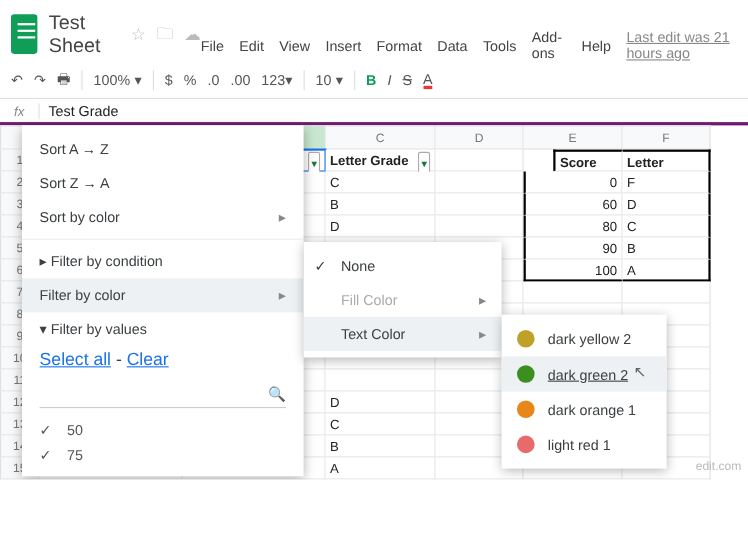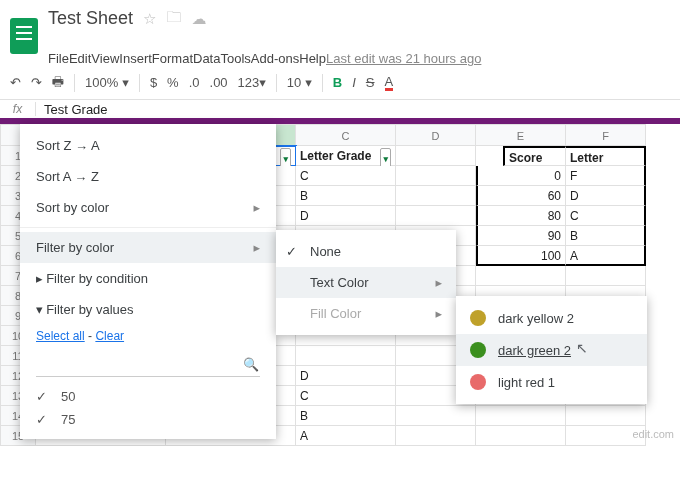--- a/index.html
+++ b/index.html
@@ -3,34 +3,34 @@
 <meta charset="utf-8">
 <style>
   * { box-sizing: border-box; font-family: Arial, sans-serif; }
   body { margin: 0; font-size: 13px; color: #5f6368; background: #fff; width: 680px; }
   .titlebar { display: flex; align-items: center; padding: 6px 10px 0 10px; gap: 10px; }
   .logo { width: 28px; height: 36px; background: #0f9d58; border-radius: 3px; position: relative; }
   .logo::after { content: ""; position: absolute; left: 6px; top: 8px; width: 16px; height: 16px; background:
     linear-gradient(#fff,#fff) 0 0/16px 2px no-repeat,
     linear-gradient(#fff,#fff) 0 6px/16px 2px no-repeat,
     linear-gradient(#fff,#fff) 0 12px/16px 2px no-repeat; }
-  .title-block { display: flex; flex-direction: column; }
+  .title-block { display: flex; flex-direction: row; }
   .title-row { display: flex; align-items: center; gap: 10px; color: #444; font-size: 18px; }
   .title-row .ticon { color: #bbb; font-size: 15px; cursor: pointer; }
-  .menubar { display: flex; gap: 0; font-size: 13px; color: #444; margin-top: 20px; align-items: center; }
+  .menubar { display: flex; gap: 14px; font-size: 13px; color: #444; margin-top: 20px; align-items: center; }
   .menubar span { cursor: pointer; }
   .last-edit { color: #888; text-decoration: underline; cursor: pointer; }
   .toolbar { display: flex; align-items: center; gap: 10px; padding: 6px 10px; border-bottom: 1px solid #e0e0e0; color: #555; font-size: 13px; height: 34px; }
   .toolbar .sep { width: 1px; height: 18px; background: #ddd; }
   .toolbar .zoom, .toolbar .fontsize { display: inline-flex; align-items: center; gap: 4px; }
   .tool { cursor: pointer; }
   .bold { color: #0f9d58; font-weight: bold; }
   .underline-a { position: relative; display:inline-block; padding-bottom:2px; }
   .underline-a::after { content:""; position:absolute; left:0; right:0; bottom:0; height:3px; background:#e53935; }
-  .fx-row { display: flex; align-items: center; border-bottom: 6px solid #701a75; height: 24px; font-size: 13px; }
+  .fx-row { display: flex; align-items: center; border-bottom: 3px solid #701a75; height: 24px; font-size: 13px; }
   .fx-label { width: 36px; text-align: center; font-style: italic; color: #888; border-right: 1px solid #e0e0e0; font-size:12px;}
   .fx-val { padding-left: 8px; color: #222; }
 
   .sheet { position: relative; }
   .colhead { display: grid; grid-template-columns: 36px 130px 130px 100px 80px 90px 80px; }
   .colhead div { border: 1px solid #e0e0e0; border-left: none; background: #f8f9fa; text-align: center; font-size: 11px; color: #777; height: 22px; line-height: 22px; }
   .colhead div:first-child { border-left: 1px solid #e0e0e0; }
   .colhead .sel { background: #c8e6d0; color: #0f7b3c; }
   .grid { position: relative; }
   .row { display: grid; grid-template-columns: 36px 130px 130px 100px 80px 90px 80px; }
@@ -46,35 +46,35 @@
   .box-bl { border-bottom: 2px solid #000; border-left: 2px solid #000; padding-left: 48px; }
   .box-br { border-bottom: 2px solid #000; border-right: 2px solid #000; }
   .selcell { outline: 2px solid #1a73e8; outline-offset:-1px; }
 
   
   .menu { position: absolute; left: 20px; top: 0px; width: 256px; background: #fff; box-shadow: 0 2px 10px rgba(0,0,0,.3); font-size: 13px; color: #3c4043; padding: 6px 0;}
   .menu .mi { padding: 8px 16px; cursor: pointer; display:flex; align-items:center; justify-content:space-between;}
   .menu .mi.sub::after { content: "▸"; color:#888; }
   .menu .mi.highlight { background: #eef1f3; }
   .menu hr { border: none; border-top: 1px solid #eee; margin: 4px 0; }
-  .menu .links { padding: 4px 16px; font-size: 12px; }
+  .menu .links { padding: 4px 16px; font-size: 16px; }
   .menu .links a { color: #1a73e8; text-decoration: underline; cursor: pointer; }
   .menu .search { margin: 6px 16px; display:flex; align-items:center; border-bottom:1px solid #ccc; }
   .menu .search input { border:none; outline:none; flex:1; font-size:13px; padding:4px 0; }
   .menu .vals { padding: 2px 16px; font-size:13px; color:#555; }
   .menu .vals .vrow { display:flex; gap:14px; align-items:center; padding:4px 0;}
 
   .submenu { position: absolute; left: 276px; top: 106px; width: 180px; background:#fff; box-shadow:0 2px 10px rgba(0,0,0,.3); padding:6px 0; font-size:13px;}
   .submenu .mi { padding:8px 14px 8px 34px; position:relative; cursor:pointer; display:flex; justify-content:space-between; color:#3c4043;}
   .submenu .mi.check::before { content:"✓"; position:absolute; left:10px; }
   .submenu .mi.dis { color:#aaa; }
   .submenu .mi.sub::after { content:"▸"; color:#888; }
   .submenu .mi.highlight { background:#eef1f3; }
 
-  .colormenu { position:absolute; left:456px; top:172px; width:191px; background:#fff; box-shadow:0 2px 10px rgba(0,0,0,.3); padding:6px 0;}
+  .colormenu { position:absolute; left:456px; top:172px; width:150px; background:#fff; box-shadow:0 2px 10px rgba(0,0,0,.3); padding:6px 0;}
   .colormenu .ci { padding:8px 14px; display:flex; align-items:center; gap:12px; cursor:pointer; color:#3c4043; font-size:13px;}
   .colormenu .ci.highlight { background:#eef1f3;text-decoration:underline;}
   .swatch { width:16px; height:16px; border-radius:50%; }
 
   .cursor-img { position:absolute; left:576px; top:216px; font-size:14px; pointer-events:none;}
   .watermark { position:absolute; right:6px; bottom:6px; color:#bbb; font-size:11px;}
 </style>
 </head>
 <body>
 
@@ -275,32 +275,32 @@
           <div class="cell"></div>
           <div class="cell">A</div>
           <div class="cell"></div>
           <div class="cell"></div>
           <div class="cell"></div>
         </div>
       </div>
   </div>
 
   <div class="menu">
+    <div class="mi">Sort A → Z</div>
     <div class="mi">Sort Z → A</div>
-    <div class="mi">Sort A → Z</div>
     <div class="mi sub">
         <span>Sort by color</span>
       </div>
     <hr>
-    <div class="mi sub highlight">
-        <span>Filter by color</span>
-      </div>
     <div class="mi">
         <span>▸ <span>Filter by condition</span></span>
         <span></span>
+      </div>
+    <div class="mi sub highlight">
+        <span>Filter by color</span>
       </div>
     <div class="mi">
         <span>▾ <span>Filter by values</span></span>
         <span></span>
       </div>
     <div class="links">
       <a>Select all</a> -
       <a>Clear</a>
     </div>
     <div class="search">
@@ -314,38 +314,42 @@
         </div>
       <div class="vrow">
           <span>✓</span>
           <span>75</span>
         </div>
     </div>
   </div>
 
   <div class="submenu">
     <div class="mi check">None</div>
+    <div class="mi sub dis">
+        <span>Fill Color</span>
+      </div>
     <div class="mi sub highlight">
         <span>Text Color</span>
-      </div>
-    <div class="mi sub dis">
-        <span>Fill Color</span>
       </div>
   </div>
 
   <div class="colormenu">
     <div class="ci">
         <span class="swatch" style="background:#bfa12a"></span>
         <span>dark yellow 2</span>
       </div>
     <div class="ci highlight">
         <span class="swatch" style="background:#3b8f1e"></span>
         <span>dark green 2</span>
       </div>
     <div class="ci">
+        <span class="swatch" style="background:#e8861a"></span>
+        <span>dark orange 1</span>
+      </div>
+    <div class="ci">
         <span class="swatch" style="background:#e86a6a"></span>
         <span>light red 1</span>
       </div>
   </div>
 
   <div class="cursor-img">↖</div>
   <div class="watermark">edit.com</div>
 </div>
 
 </body></html>

